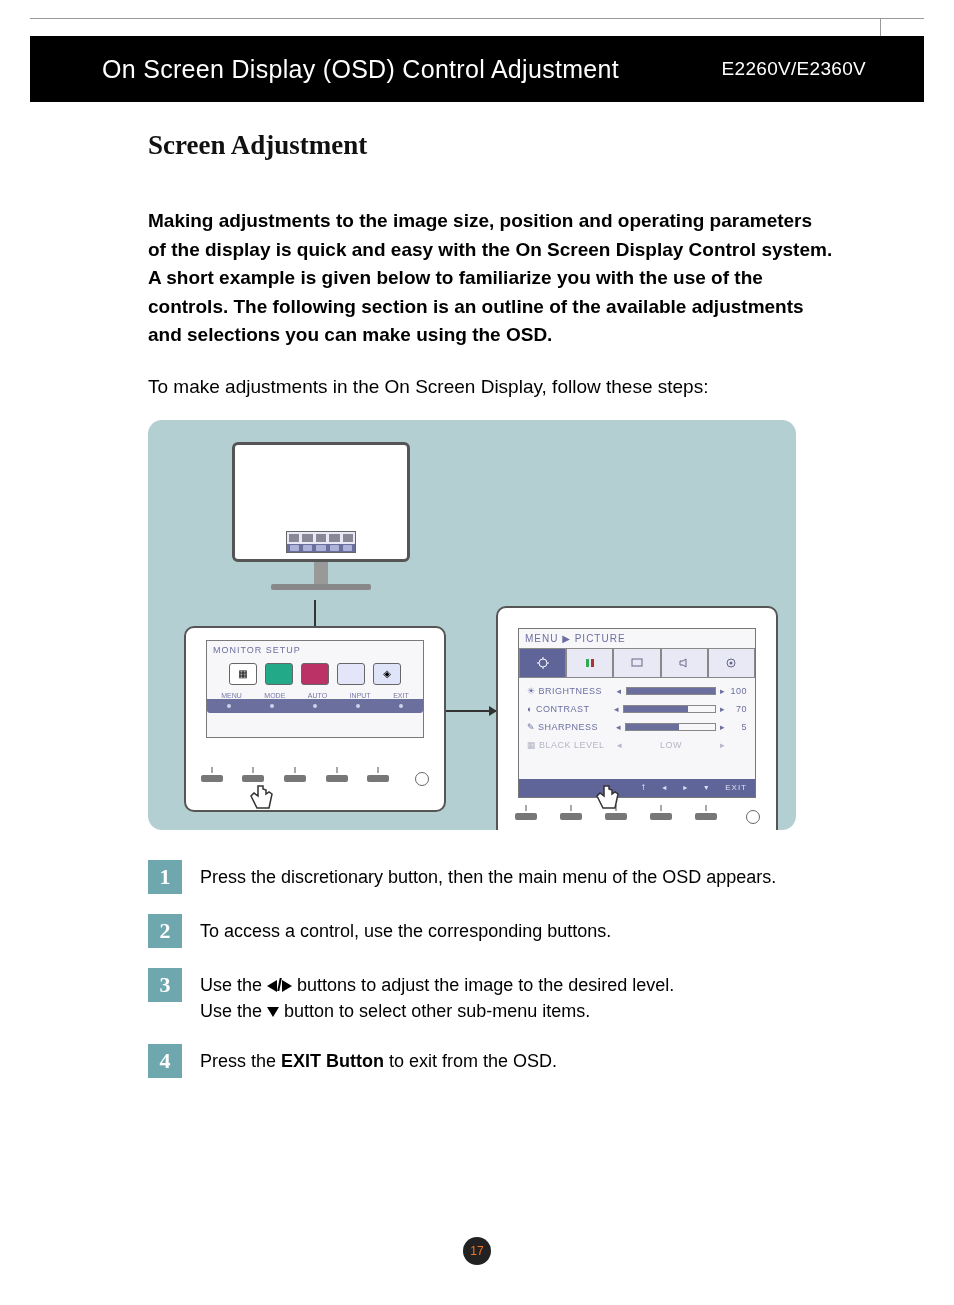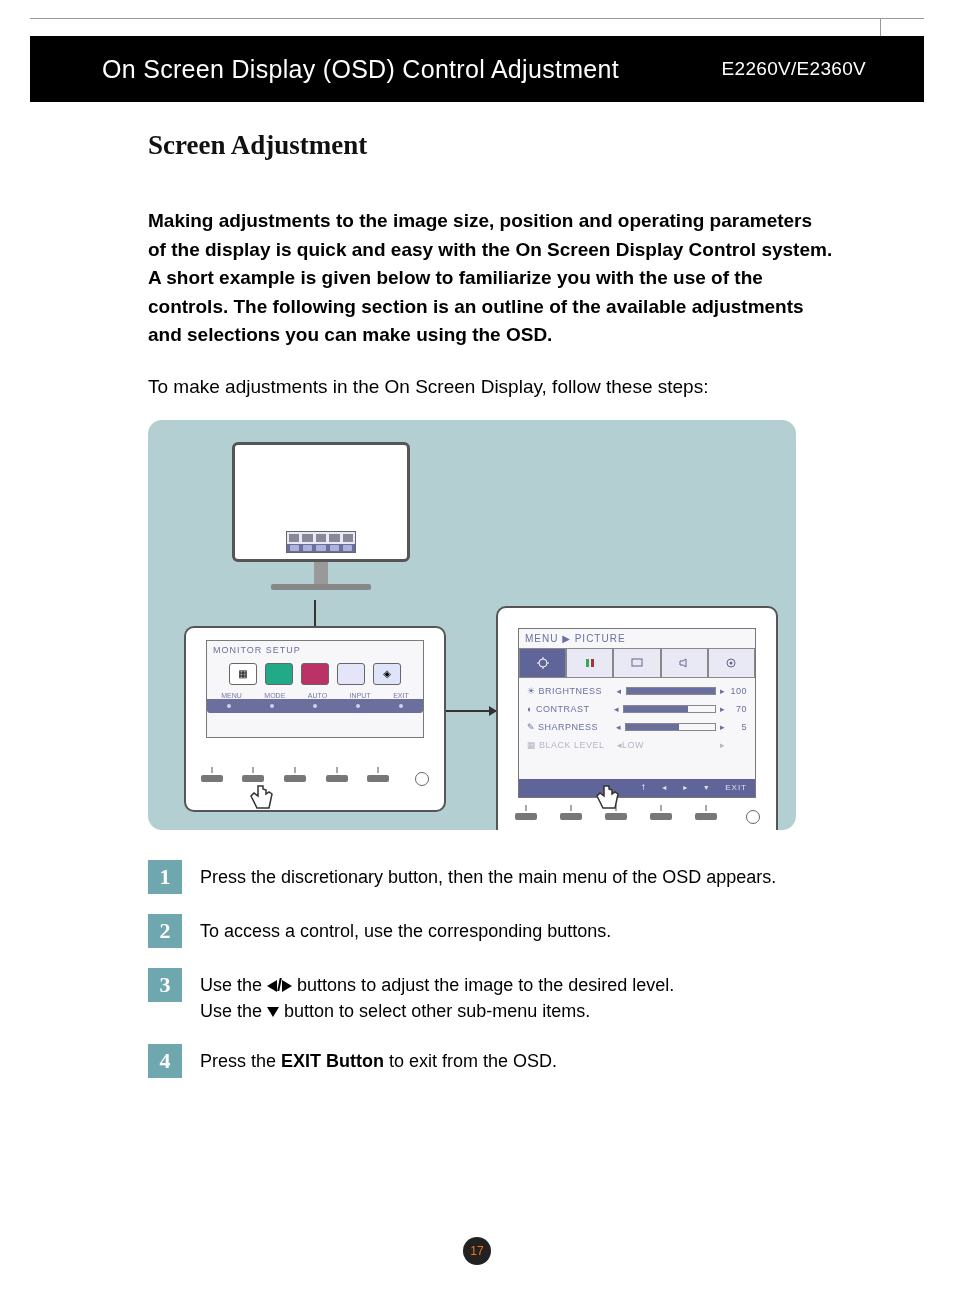--- a/index.html
+++ b/index.html
@@ -350,21 +350,21 @@
             <span class="lbl">SHARPNESS</span>
             <span>◂</span><div class="sl">
                 <div class="fill" style="width:60%"></div>
               </div><span>▸</span>
             <span class="val">5</span>
           </div>
           <div class="rrow dim">
             <span>▦</span>&nbsp;
             <span class="lbl">BLACK LEVEL</span>
             <span>◂</span>
-            <span style="flex:1;text-align:left">LOW</span>
+            <span style="flex:1;text-align:center">LOW</span>
             <span>▸</span>
             <span class="val"></span>
           </div>
         </div>
         <div class="footer">
           <span class="tri">⭡</span>
           <span class="tri">◂</span>
           <span class="tri">▸</span>
           <span class="tri">▾</span>
           <span>EXIT</span>

